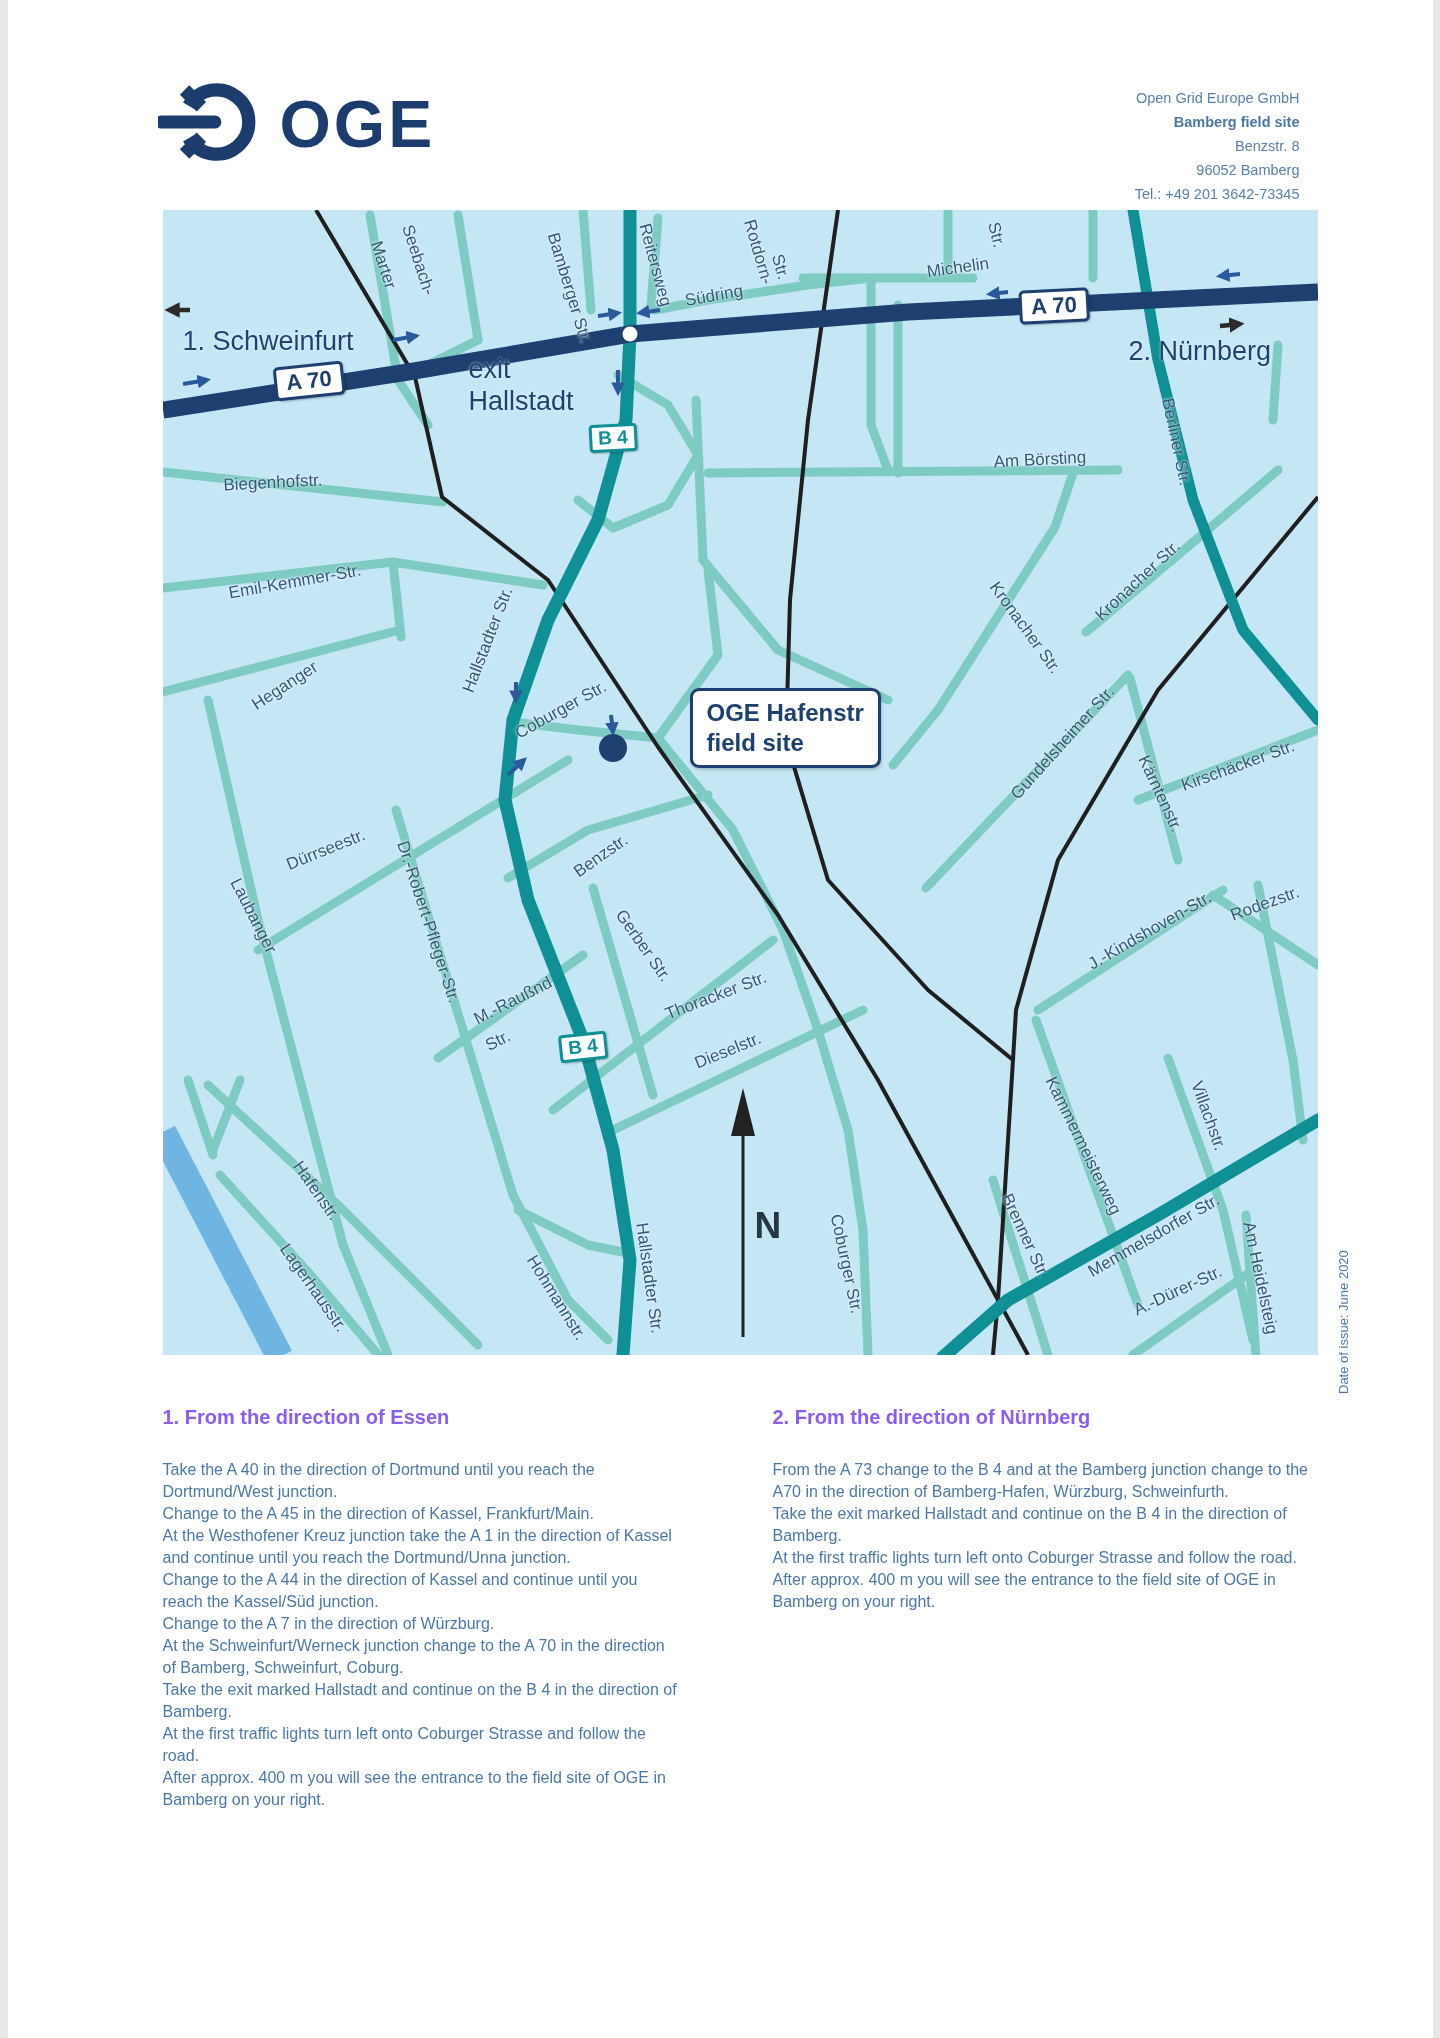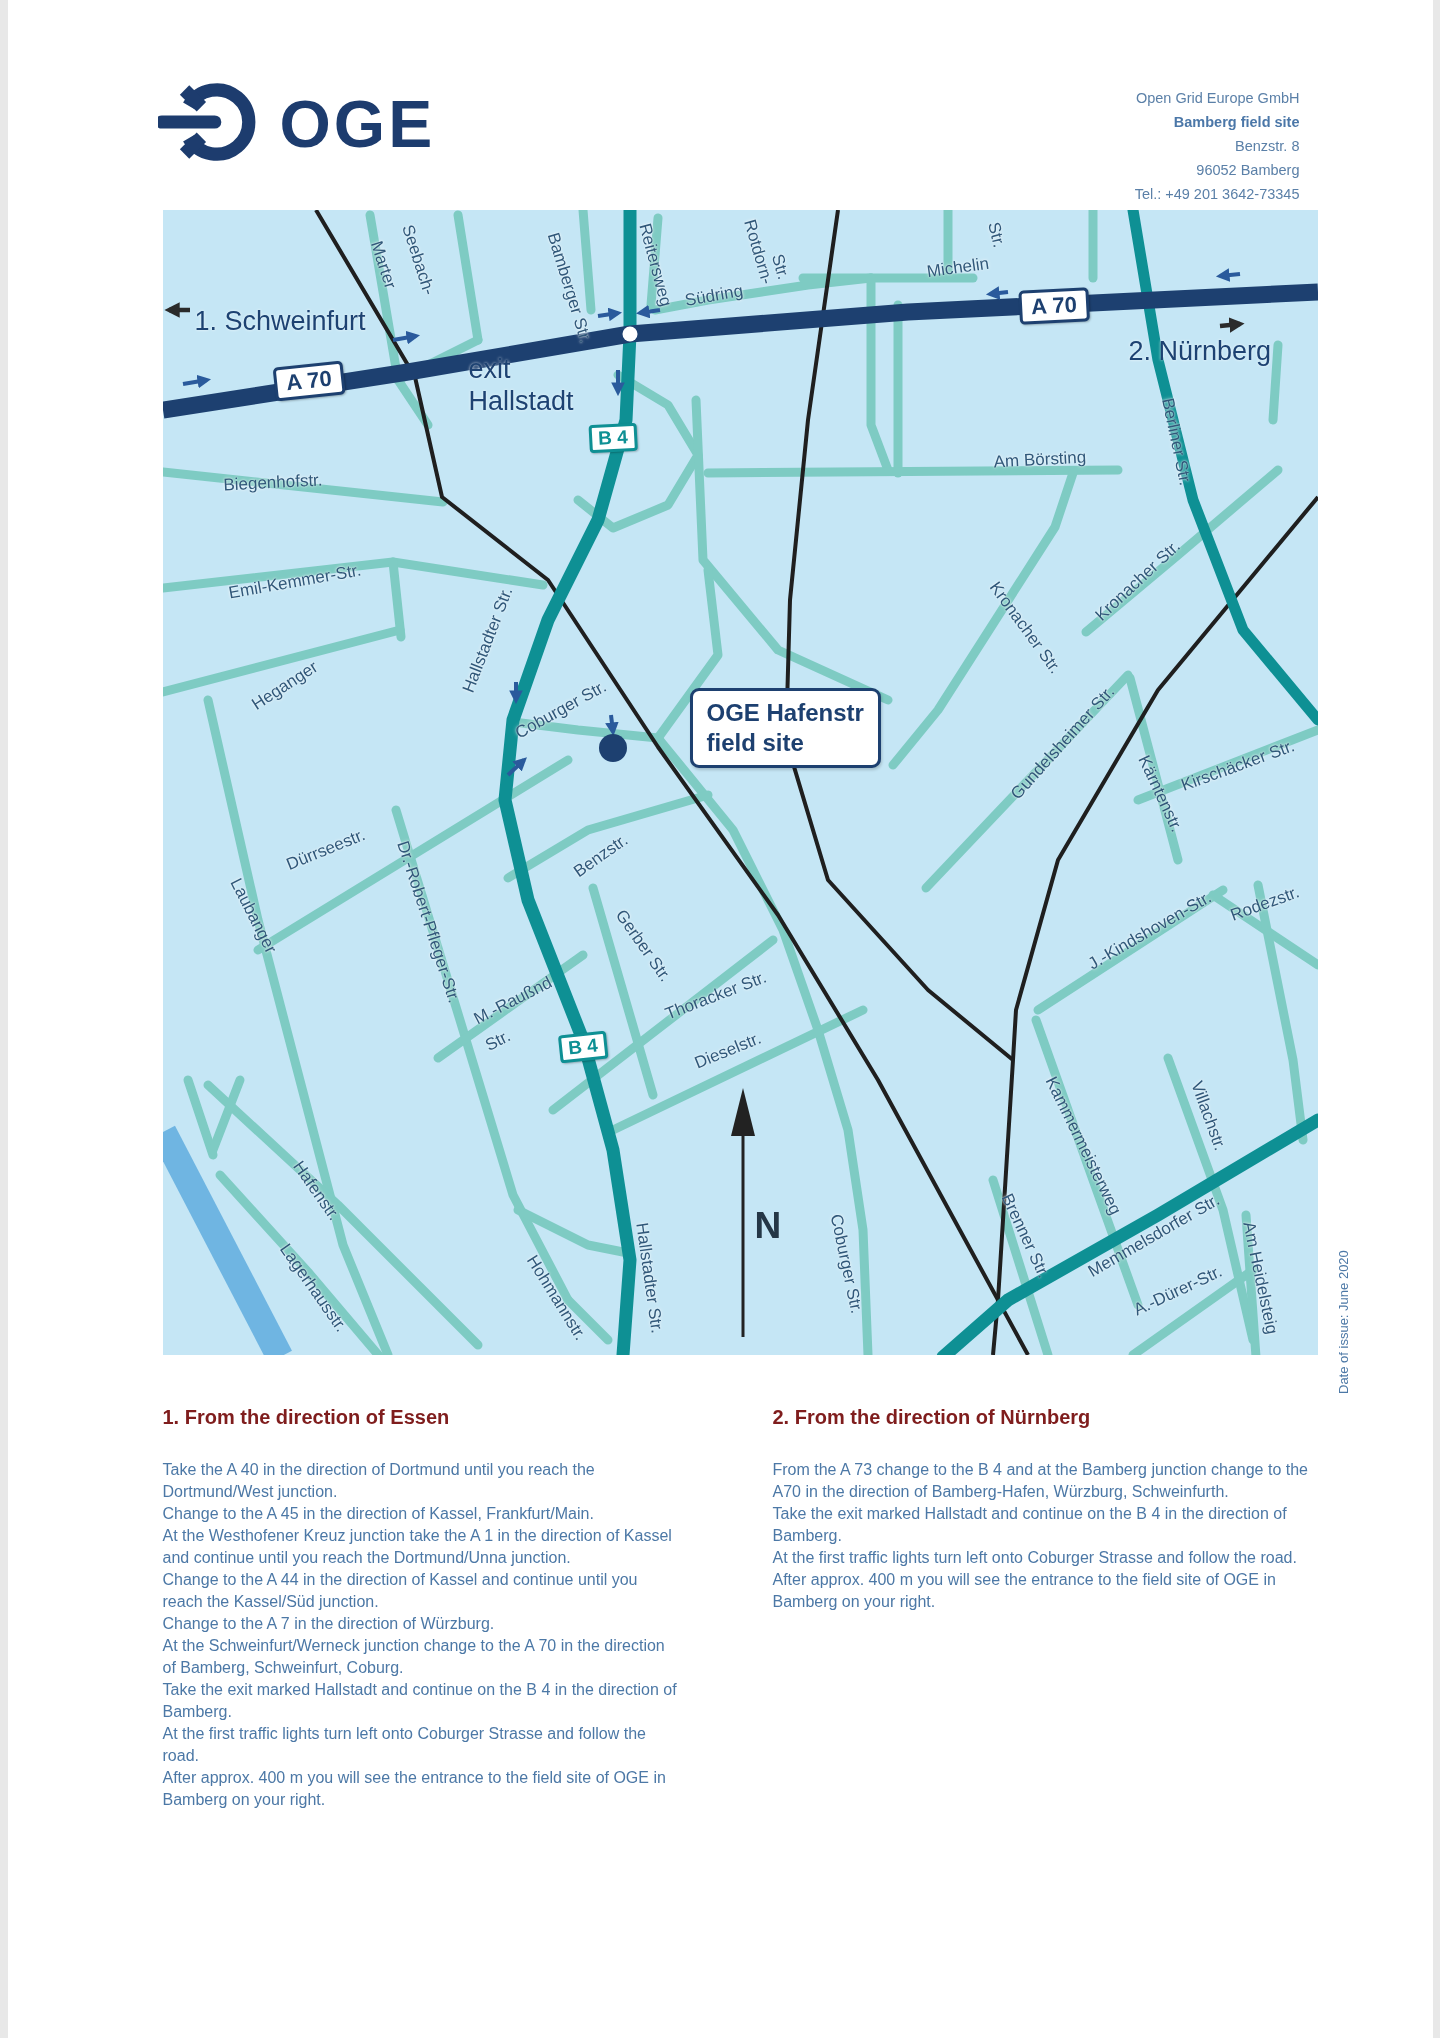--- a/index.html
+++ b/index.html
@@ -31,21 +31,21 @@
       text-shadow:0 0 3px rgba(255,255,255,.8);}
 
   
   #date-note{position:absolute;left:1328px;top:1394px;transform:rotate(-90deg);transform-origin:0 0;
       font-size:13px;color:#4c78a6;white-space:nowrap;}
 
   
   .col{position:absolute;color:#4c78a6;}
   #col-left{left:155px;top:1406px;width:515px;}
   #col-right{left:765px;top:1406px;width:545px;}
-  .col h2{margin:0 0 30px 0;font-size:20px;color:#7f1d1d;font-weight:bold;}
+  .col h2{margin:0 0 30px 0;font-size:20px;color:#8b5cf6;font-weight:bold;}
   .col p{margin:0;font-size:16px;line-height:22px;}
 </style>
 </head>
 <body>
 
 <div id="page">
 
   <div id="logo">
     <span>
       <svg width="104" height="104" viewBox="0 0 110 110">
@@ -209,21 +209,21 @@
     <span class="sl" style="left:862px;top:1026px;--r:65deg">Brenner Str.</span>
     <span class="sl" style="left:991px;top:1026px;--r:-30deg">Memmelsdorfer Str.</span>
     <span class="sl" style="left:1015px;top:1081px;--r:-25deg">A.-Dürer-Str.</span>
     <span class="sl" style="left:1097px;top:1068px;--r:78deg">Am Heidelsteig</span>
     <span class="sl" style="left:153px;top:981px;--r:55deg">Hafenstr.</span>
     <span class="sl" style="left:150px;top:1078px;--r:55deg">Lagerhausstr.</span>
     <span class="sl" style="left:393px;top:1088px;--r:58deg">Hohmannstr.</span>
     <span class="sl" style="left:486px;top:1068px;--r:82deg">Hallstadter Str.</span>
     <span class="sl" style="left:683px;top:1054px;--r:78deg">Coburger Str.</span>
 
-    <div class="biglabel" style="left:20px;top:96px;margin-left:12px;">1. Schweinfurt</div>
+    <div class="biglabel" style="left:20px;top:116px;">1. Schweinfurt</div>
     <div class="biglabel" style="left:966px;top:126px;">2. Nürnberg</div>
     <div id="exit-label">
       <div>exit</div>
       <div>Hallstadt</div>
     </div>
 
     <div class="badge a70" style="left:146px;top:171px;--r:-6deg">A 70</div>
     <div class="badge a70" style="left:891px;top:96px;--r:-3deg">A 70</div>
     <div class="badge b4" style="left:450px;top:228px;--r:-3deg">B 4</div>
     <div class="badge b4" style="left:420px;top:837px;--r:-6deg">B 4</div>

